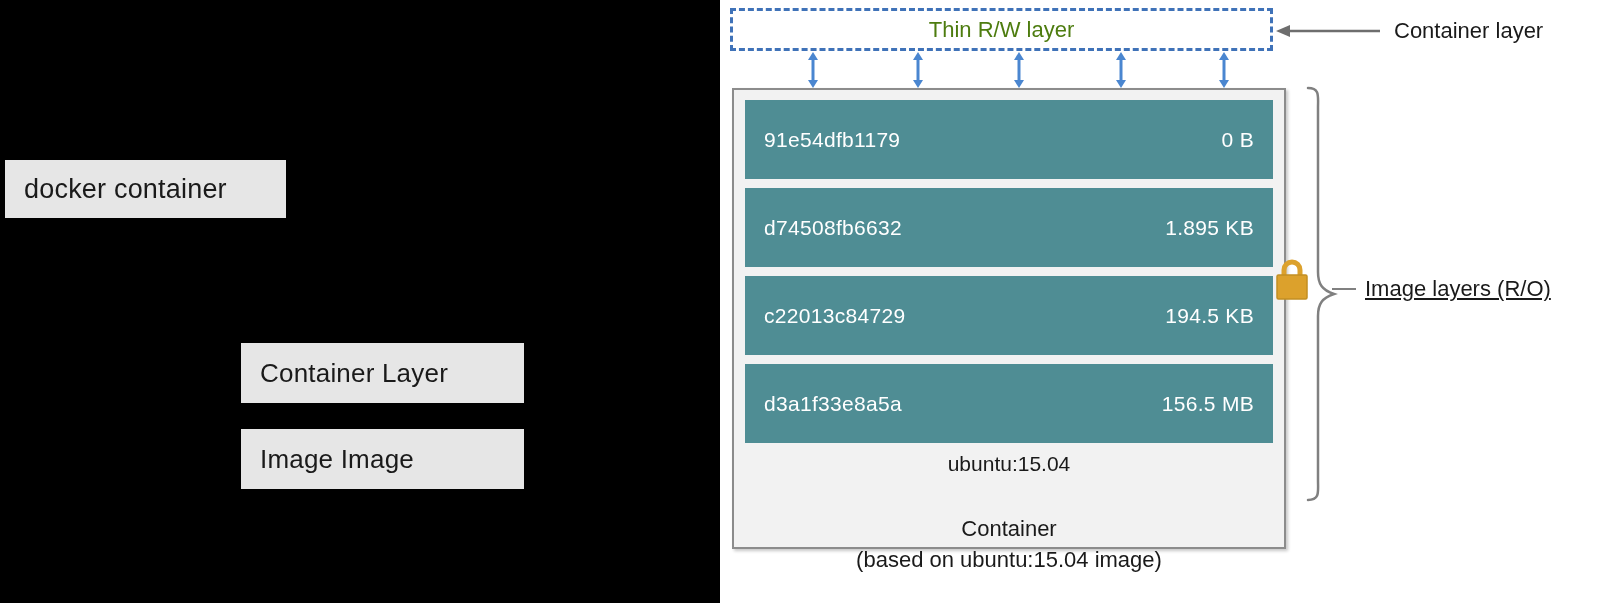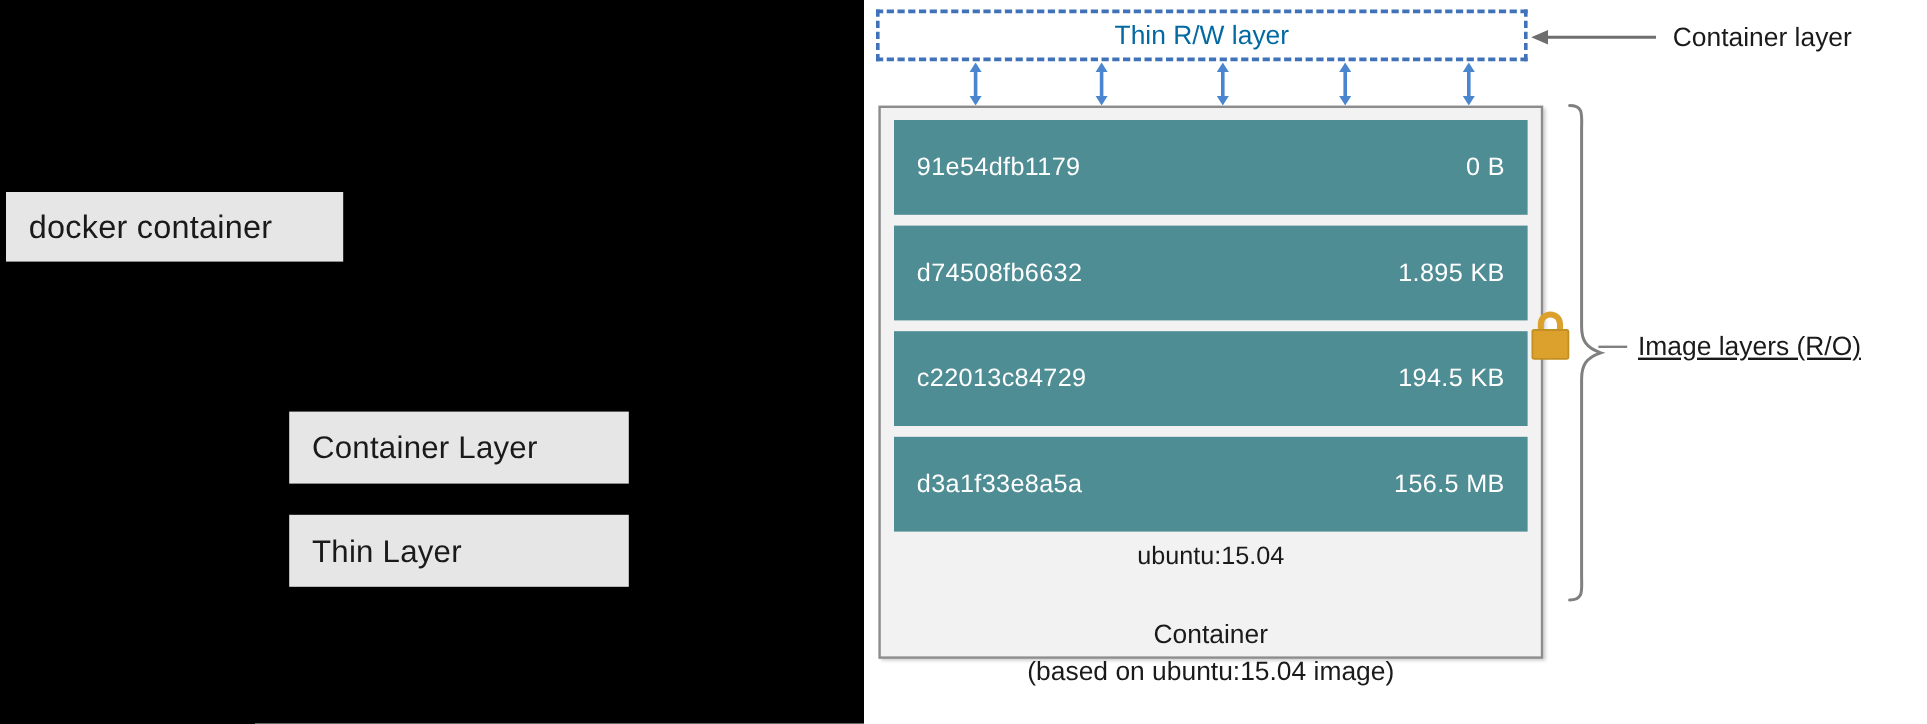--- a/index.html
+++ b/index.html
@@ -62,21 +62,21 @@
   
   #rw-layer {
     position: absolute;
     left: 10px; top: 8px;
     width: 543px; height: 43px;
     border: 3px dashed #3f72b8;
     box-sizing: border-box;
     display: flex;
     align-items: center;
     justify-content: center;
-    color: #0369a1;
+    color: #4d7c0f;
     font-size: 22px;
     background: #ffffff;
   }
 
   
   .arrow-col {
     position: absolute;
     top: 52px;
     width: 16px;
     height: 36px;
@@ -175,21 +175,21 @@
 </style>
 </head>
 <body>
 
 <div id="left-panel">
 
   <div class="gray-label" id="docker-container-label">docker container</div>
 
   <div class="gray-label" id="container-layer-label">Container Layer</div>
 
-  <div class="gray-label" id="image-layer-label">Thin Layer</div>
+  <div class="gray-label" id="image-layer-label">Image Image</div>
 </div>
 
 <div id="right-panel">
 
   <div id="rw-layer">
     <span>Thin R/W layer</span>
   </div>
 
   <div class="arrow-col" style="left:85px;">
     <svg width="16" height="36" viewBox="0 0 16 36">

